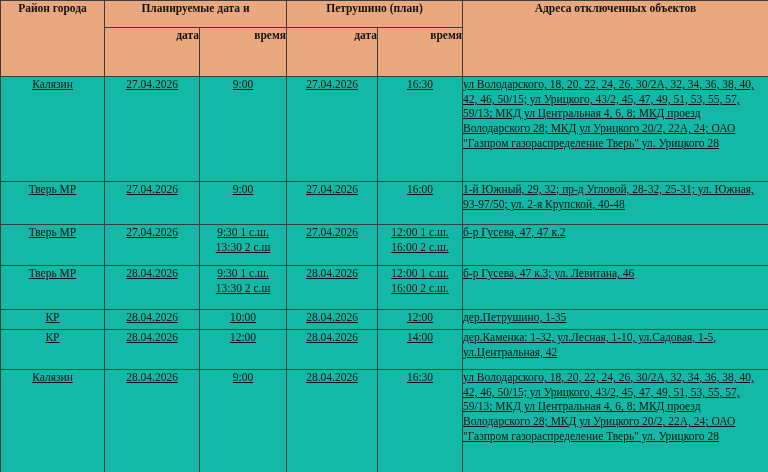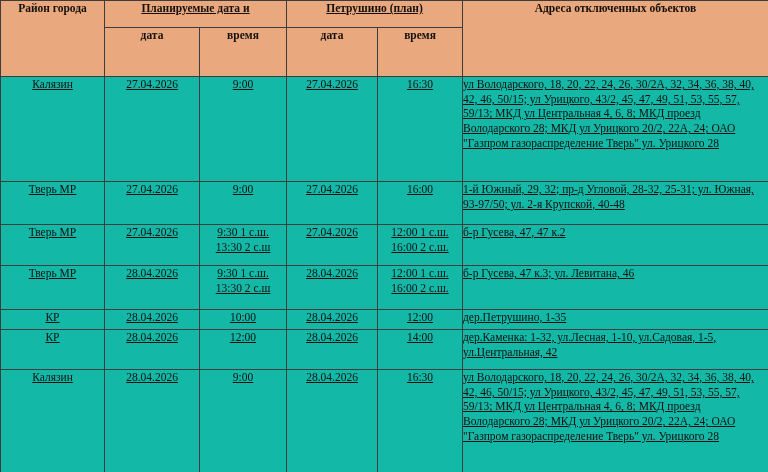--- a/index.html
+++ b/index.html
@@ -49,25 +49,25 @@
   }
   th.region-head {
     font-size: 12.5px;
   }
   th.group-head {
     font-size: 12.5px;
     height: 27px;
     line-height: 1.1;
     overflow: hidden;
     white-space: nowrap;
-    text-decoration: underline;
   }
   th.sub-head {
     font-size: 11.5px;
     height: 49px;
+    text-align: right;
   }
   th.addr-head {
     font-size: 12.5px;
   }
   
   tbody td {
     background: #14b8a6;
     text-decoration: underline;
   }
   td.c-region,

